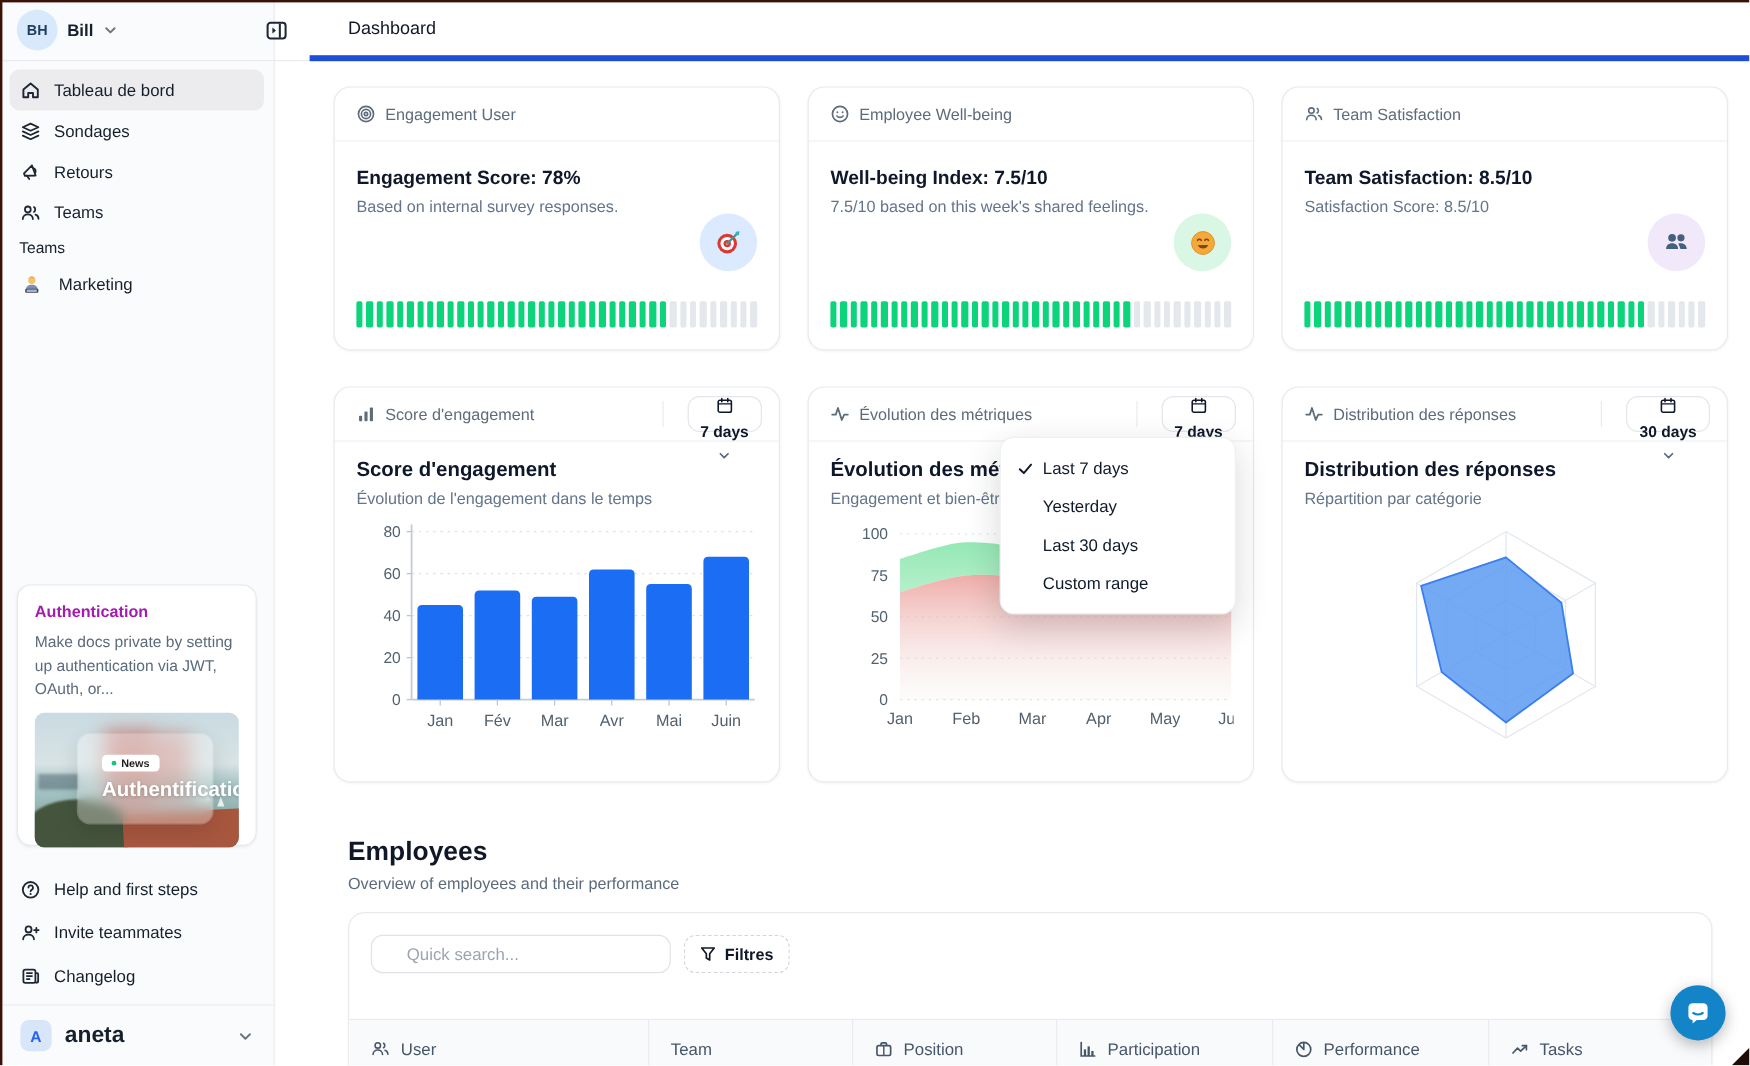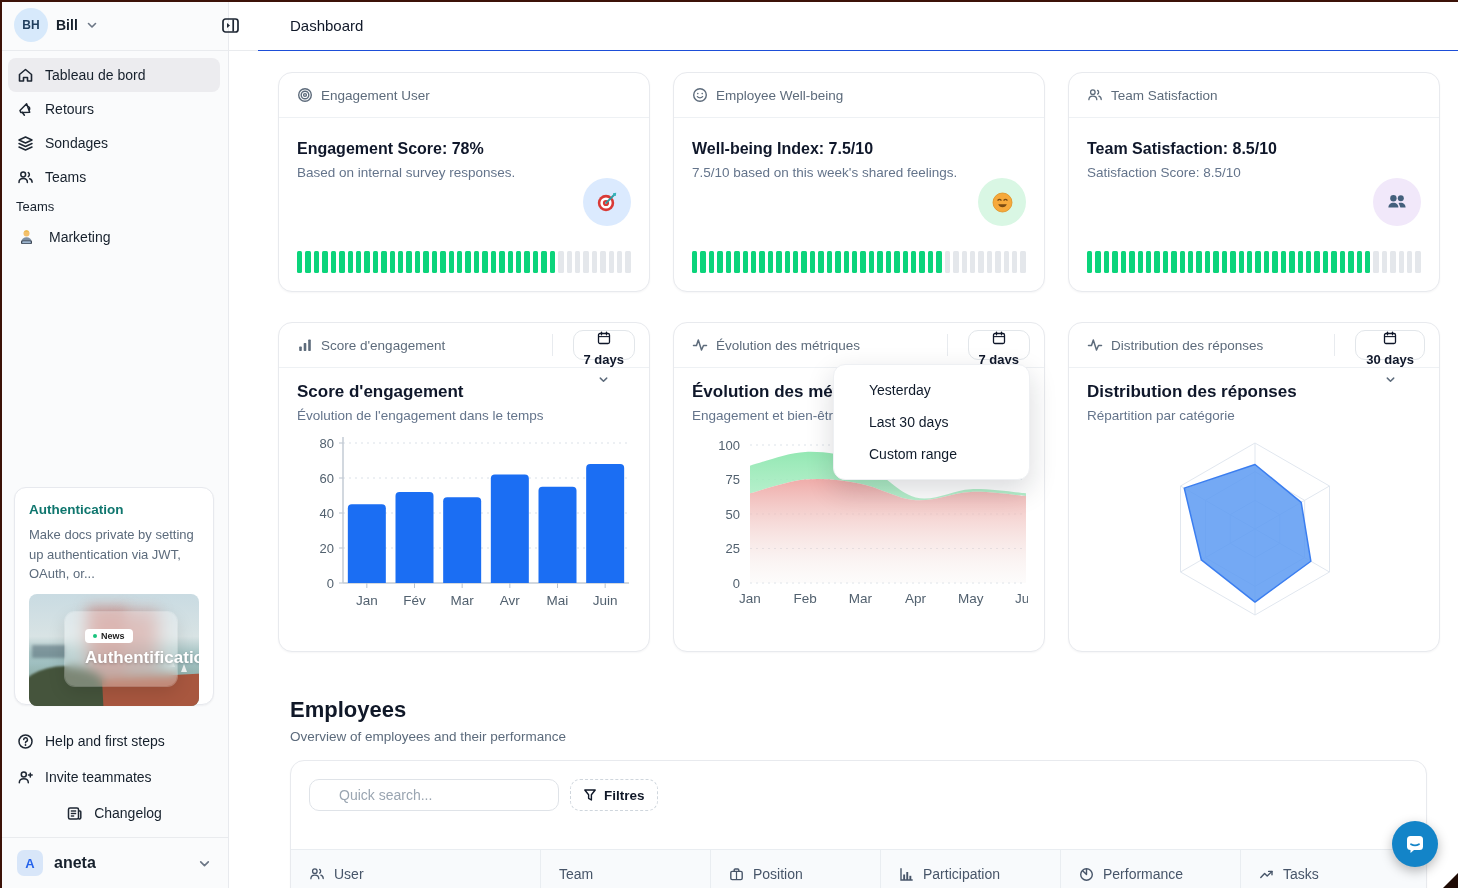--- a/index.html
+++ b/index.html
@@ -23,52 +23,52 @@
   .side-item{display:flex;align-items:center;gap:11px;height:34px;padding:0 9px;border-radius:8px;
     font-size:14px;color:#16202c;cursor:pointer;box-sizing:border-box;}
   .side-item.active{background:#ececef;}
   .section-label{position:absolute;left:16px;top:199px;font-size:13px;font-weight:500;color:#18222e;}
   .team-item{position:absolute;left:8px;right:8px;top:220px;height:34px;display:flex;align-items:center;
     gap:13px;padding:0 9px;border-radius:8px;font-size:14px;font-weight:500;color:#16202c;cursor:pointer;}
 
   .promo{position:absolute;left:14px;right:14px;top:487px;height:218px;background:#fff;
     border:1px solid #e7e9ee;border-radius:12px;padding:14px;box-sizing:border-box;
     box-shadow:0 1px 2px rgba(16,24,40,.05);}
-  .promo-title{font-size:13.5px;font-weight:700;color:#0f766e;}
+  .promo-title{font-size:13.5px;font-weight:700;color:#a21caf;}
   .promo-desc{font-size:13px;color:#5c6b7c;line-height:1.5;margin-top:8px;}
   .promo-img{position:relative;margin-top:10px;height:112px;border-radius:8px;overflow:hidden;
     background:linear-gradient(180deg,#c9dbe2 0%,#d8e3e4 38%,#a9c6c6 52%,#9fbfc0 62%,#93b2ad 72%,#87a393 84%,#6e7b62 100%);}
   .pi-tower1{position:absolute;left:34%;top:12%;width:40px;height:74px;background:rgba(198,92,80,.55);filter:blur(7px);}
   .pi-tower2{position:absolute;right:24%;top:16%;width:34px;height:64px;background:rgba(198,92,80,.45);filter:blur(8px);}
   .pi-city{position:absolute;left:2%;top:46%;width:34px;height:13px;background:rgba(86,108,118,.55);filter:blur(1.5px);}
   .pi-bush{position:absolute;left:-10px;bottom:-16px;width:92px;height:56px;background:#45543c;border-radius:50%;filter:blur(1px);}
   .pi-brick{position:absolute;right:-8px;bottom:-12px;width:104px;height:42px;background:#a8573f;filter:blur(.5px);transform:rotate(-3deg);}
   .pi-sail1{position:absolute;right:14%;bottom:34%;width:0;height:0;border-left:4px solid transparent;border-right:4px solid transparent;border-bottom:10px solid #f5f8f7;}
   .pi-sail2{position:absolute;right:7%;bottom:30%;width:0;height:0;border-left:3px solid transparent;border-right:3px solid transparent;border-bottom:8px solid #f0f4f3;}
   .promo-overlay{position:absolute;left:36px;right:22px;top:18px;bottom:20px;border-radius:10px;
     background:rgba(255,255,255,.30);box-shadow:0 0 0 1px rgba(255,255,255,.25),0 6px 18px rgba(0,0,0,.12);
     backdrop-filter:blur(5px);display:flex;flex-direction:column;justify-content:center;padding-left:20px;box-sizing:border-box;}
   .news-badge{display:inline-flex;align-items:center;gap:4px;background:#fff;border-radius:4px;
     padding:2px 8px;font-size:9px;font-weight:700;color:#222;width:fit-content;}
   .news-dot{width:4px;height:4px;border-radius:50%;background:#19c37d;}
   .promo-img-title{margin-top:5px;font-size:17px;font-weight:700;color:#fff;text-shadow:0 1px 3px rgba(0,0,0,.25);}
 
   .sb-foot-1{position:absolute;left:8px;right:8px;top:724px;}
   .sb-foot-2{position:absolute;left:8px;right:8px;top:760px;}
-  .sb-foot-3{position:absolute;left:8px;right:8px;top:796px;justify-content:center;}
+  .sb-foot-3{position:absolute;left:8px;right:8px;top:796px;}
   .sb-divider{position:absolute;left:0;right:0;top:837px;height:1px;background:#e9ebee;}
   .workspace{position:absolute;left:8px;right:8px;top:845px;height:36px;display:flex;align-items:center;
     gap:11px;padding:0 9px;border-radius:8px;cursor:pointer;}
   .ws-avatar{width:26px;height:26px;border-radius:7px;background:#d8e6f9;color:#2563eb;font-size:13px;
     font-weight:700;display:flex;align-items:center;justify-content:center;}
-  .ws-name{font-size:16px;font-weight:600;color:#16202c;}
+  .ws-name{font-size:19px;font-weight:600;color:#16202c;}
   .ws-chev{margin-left:auto;display:flex;}
 
   
-  .topbar{position:absolute;left:258px;top:0;right:0;height:51px;background:#fff;border-bottom:1px solid #1d4ed8;
+  .topbar{position:absolute;left:258px;top:0;right:0;height:51px;background:#fff;border-bottom:5px solid #1d4ed8;
     display:flex;align-items:center;padding-left:32px;box-sizing:border-box;}
   .topbar-title{font-size:15px;font-weight:500;color:#101828;}
 
   .card{position:absolute;background:#fff;border:1px solid #e8eaee;border-radius:14px;
     box-shadow:0 1px 2px rgba(16,24,40,.04);box-sizing:border-box;}
   .c1{left:278px;width:372px;}  .c2{left:673px;width:372px;}  .c3{left:1068px;width:372px;}
   .stat{top:72px;height:220px;}
   .chartcard{top:322px;height:330px;}
 
   .card-hd{height:44px;display:flex;align-items:center;gap:8px;padding:0 14px 0 18px;
@@ -154,37 +154,37 @@
       <div class="side-item active">
         <span>
           <svg width="17" height="17" viewBox="0 0 17 17">
               <path d="M2.5 7.5 L8.5 2.5 L14.5 7.5 V14 H10.5 V10.5 H6.5 V14 H2.5 Z" fill="none" stroke="#1e2733" stroke-width="1.6" stroke-linecap="round" stroke-linejoin="round"></path>
             </svg>
         </span>
         <span>Tableau de bord</span>
       </div>
       <div class="side-item">
         <span>
+          <svg width="17" height="17" viewBox="0 0 17 17">
+              <path d="M8.5 2 L15 5 L8.5 8 L2 5 Z" fill="none" stroke="#1e2733" stroke-width="1.5" stroke-linejoin="round"></path>
+              <path d="M2 8.5 L8.5 11.5 L15 8.5" fill="none" stroke="#1e2733" stroke-width="1.5" stroke-linecap="round" stroke-linejoin="round"></path>
+              <path d="M2 12 L8.5 15 L15 12" fill="none" stroke="#1e2733" stroke-width="1.5" stroke-linecap="round" stroke-linejoin="round"></path>
+            </svg>
+        </span>
+        <span>Sondages</span>
+      </div>
+      <div class="side-item">
+        <span>
           <svg width="17" height="17" viewBox="0 0 17 17" transform="rotate(-20)">
               <path d="M3 7.5 L11.5 3.5 V12.5 L3 9.8 Z" fill="none" stroke="#1e2733" stroke-width="1.5" stroke-linejoin="round"></path>
               <path d="M11.5 6 a2.5 2.5 0 0 1 0 4.5" fill="none" stroke="#1e2733" stroke-width="1.5"></path>
               <path d="M4.5 10 L5.5 13.5" stroke="#1e2733" stroke-width="1.5" stroke-linecap="round"></path>
             </svg>
         </span>
         <span>Retours</span>
-      </div>
-      <div class="side-item">
-        <span>
-          <svg width="17" height="17" viewBox="0 0 17 17">
-              <path d="M8.5 2 L15 5 L8.5 8 L2 5 Z" fill="none" stroke="#1e2733" stroke-width="1.5" stroke-linejoin="round"></path>
-              <path d="M2 8.5 L8.5 11.5 L15 8.5" fill="none" stroke="#1e2733" stroke-width="1.5" stroke-linecap="round" stroke-linejoin="round"></path>
-              <path d="M2 12 L8.5 15 L15 12" fill="none" stroke="#1e2733" stroke-width="1.5" stroke-linecap="round" stroke-linejoin="round"></path>
-            </svg>
-        </span>
-        <span>Sondages</span>
       </div>
       <div class="side-item">
         <span>
           <svg width="17" height="17" viewBox="0 0 17 17">
               <circle cx="6.2" cy="5.5" r="2.4" fill="none" stroke="#1e2733" stroke-width="1.5"></circle>
               <path d="M2 13.5 c0-2.4 1.9-3.9 4.2-3.9 s4.2 1.5 4.2 3.9" fill="none" stroke="#1e2733" stroke-width="1.5" stroke-linecap="round"></path>
               <path d="M11.3 3.6 a2.4 2.4 0 0 1 0 4" fill="none" stroke="#1e2733" stroke-width="1.5" stroke-linecap="round"></path>
               <path d="M12.6 9.8 c1.6.5 2.5 1.8 2.5 3.5" fill="none" stroke="#1e2733" stroke-width="1.5" stroke-linecap="round"></path>
             </svg>
         </span>
@@ -661,20 +661,28 @@
             <line x1="168" y1="96" x2="93.52181527453827" y2="139" stroke="#e1e7ef"></line>
             <line x1="168" y1="96" x2="93.52181527453828" y2="52.99999999999999" stroke="#e1e7ef"></line>
             <polygon points="168,31.5 214.17647452978628,69.34 223.8586385440963,128.25 168,169.1 114.37570699766755,126.96 97.24572451081137,55.14999999999999" fill="#5c9af2" fill-opacity="0.85" stroke="#3b7ef0" stroke-width="1.5" stroke-linejoin="round"></polygon>
           </svg>
         </div>
     </div>
   </div>
 
   <div class="dropdown">
     <div class="dd-item">
+      <span class="dd-check">
+        <svg width="15" height="15" viewBox="0 0 15 15">
+            <polyline points="2.8,8 6.2,11.2 12.2,4.2" fill="none" stroke="#0f172a" stroke-width="1.6" stroke-linecap="round" stroke-linejoin="round"></polyline>
+          </svg>
+      </span>
+      <span>Last 7 days</span>
+    </div>
+    <div class="dd-item">
       <span>Yesterday</span>
     </div>
     <div class="dd-item">
       <span>Last 30 days</span>
     </div>
     <div class="dd-item">
       <span>Custom range</span>
     </div>
   </div>
 

